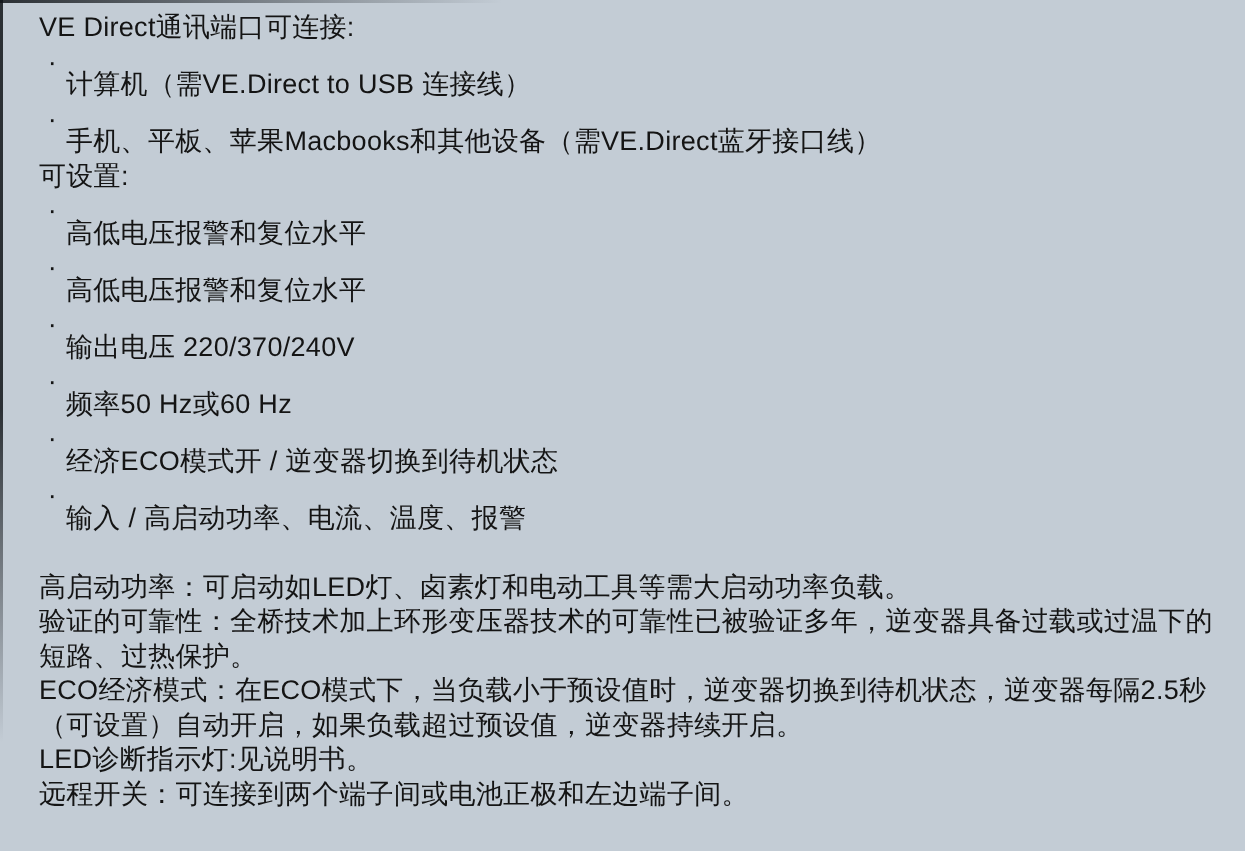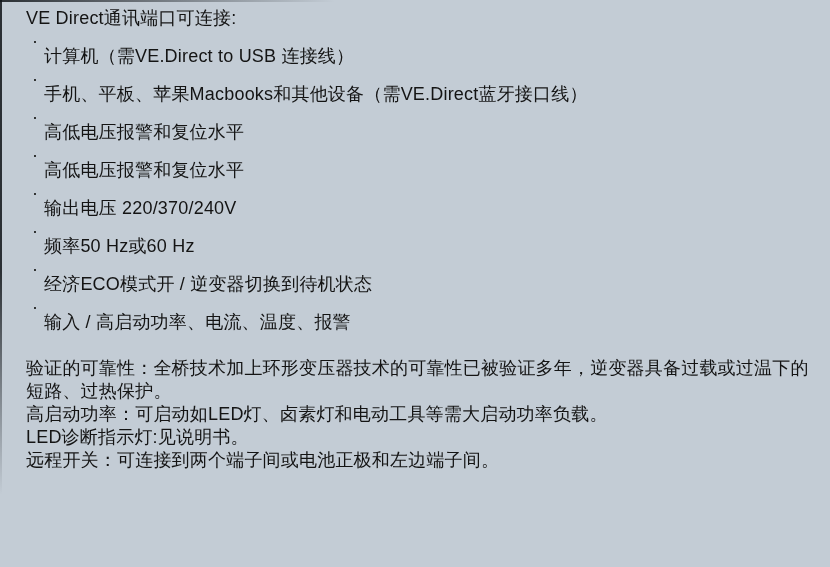--- a/index.html
+++ b/index.html
@@ -85,20 +85,21 @@
 
     <div class="line bullet">
       <span class="marker">·</span>
       <span class="bullet-text">计算机（需VE.Direct to USB 连接线）</span>
     </div>
     <div class="line bullet">
       <span class="marker">·</span>
       <span class="bullet-text">手机、平板、苹果Macbooks和其他设备（需VE.Direct蓝牙接口线）</span>
     </div>
 
+    <div class="line heading">可设置:</div>
 
     <div class="line bullet">
       <span class="marker">·</span>
       <span class="bullet-text">高低电压报警和复位水平</span>
     </div>
     <div class="line bullet">
       <span class="marker">·</span>
       <span class="bullet-text">高低电压报警和复位水平</span>
     </div>
     <div class="line bullet">
@@ -112,20 +113,21 @@
     <div class="line bullet">
       <span class="marker">·</span>
       <span class="bullet-text">经济ECO模式开 / 逆变器切换到待机状态</span>
     </div>
     <div class="line bullet">
       <span class="marker">·</span>
       <span class="bullet-text">输入 / 高启动功率、电流、温度、报警</span>
     </div>
 
     <div class="features">
+      <div class="feature">高启动功率：可启动如LED灯、卤素灯和电动工具等需大启动功率负载。</div>
       <div class="feature">验证的可靠性：全桥技术加上环形变压器技术的可靠性已被验证多年，逆变器具备过载或过温下的短路、过热保护。</div>
-      <div class="feature">高启动功率：可启动如LED灯、卤素灯和电动工具等需大启动功率负载。</div>
+      <div class="feature">ECO经济模式：在ECO模式下，当负载小于预设值时，逆变器切换到待机状态，逆变器每隔2.5秒（可设置）自动开启，如果负载超过预设值，逆变器持续开启。</div>
       <div class="feature">LED诊断指示灯:见说明书。</div>
       <div class="feature">远程开关：可连接到两个端子间或电池正极和左边端子间。</div>
     </div>
 
   </div>
 </div>
 
 </body></html>

